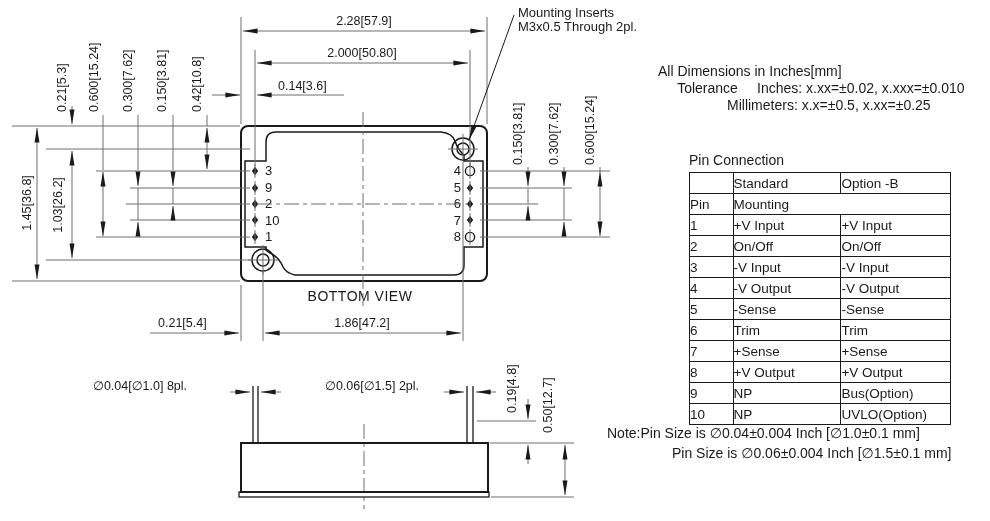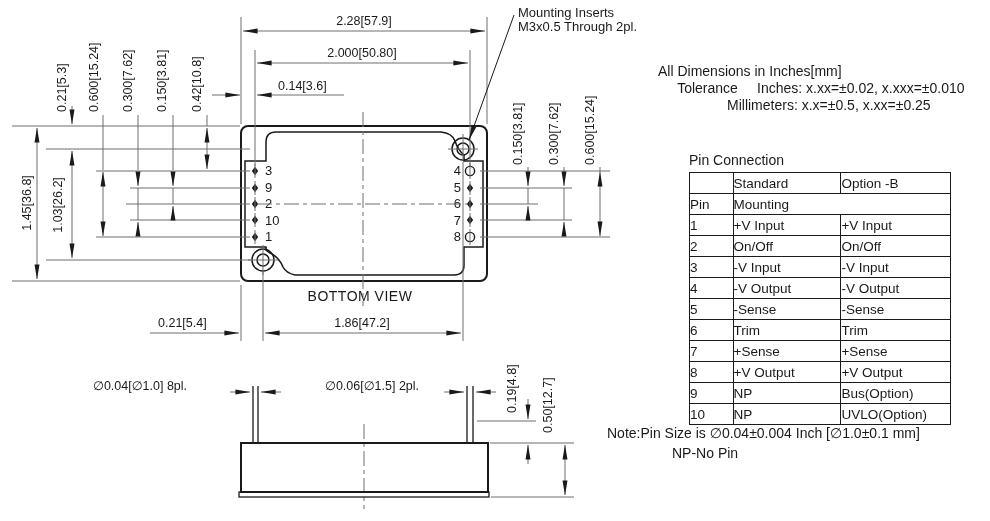--- a/index.html
+++ b/index.html
@@ -287,16 +287,16 @@
             <td>NP</td>
             <td>UVLO(Option)</td>
           </tr>
     </tbody>
       </table>
   </div>
 
   
   <div class="notesbox">
     <div>Note:Pin Size is ∅0.04±0.004 Inch [∅1.0±0.1 mm]</div>
-    <div class="note-indent">NP-No Pin</div>
+    <div class="note-indent">Pin Size is ∅0.06±0.004 Inch [∅1.5±0.1 mm]</div>
   </div>
 
 </div>
 
 </body></html>

